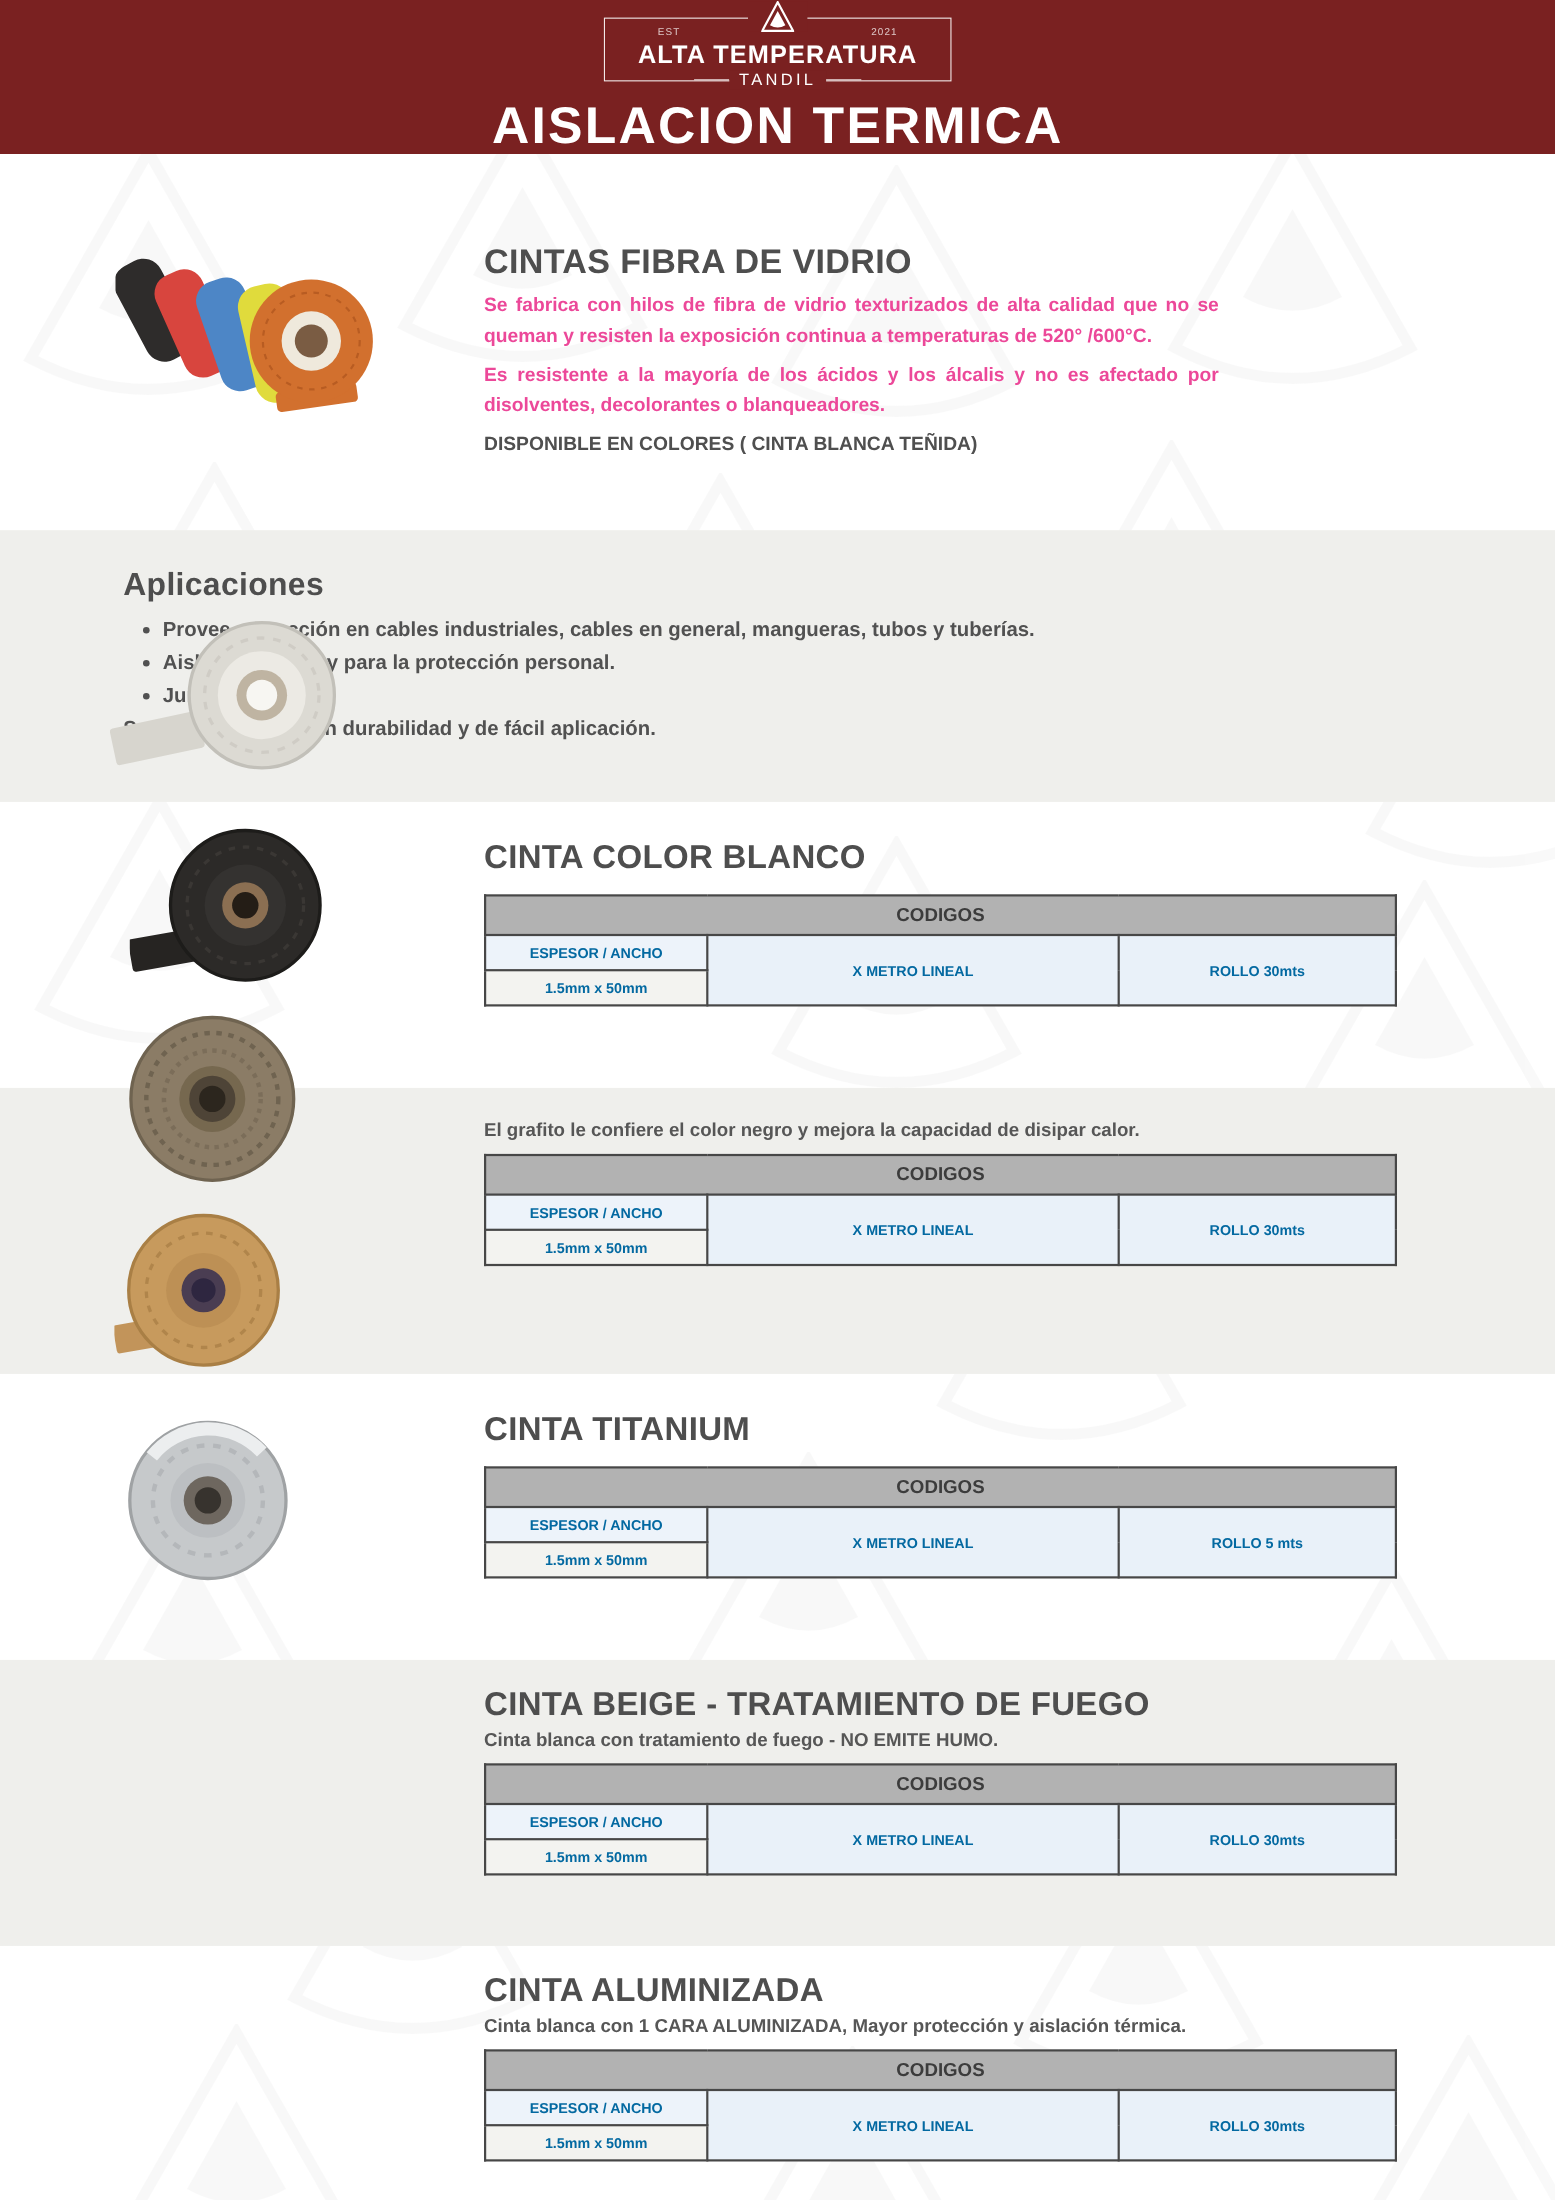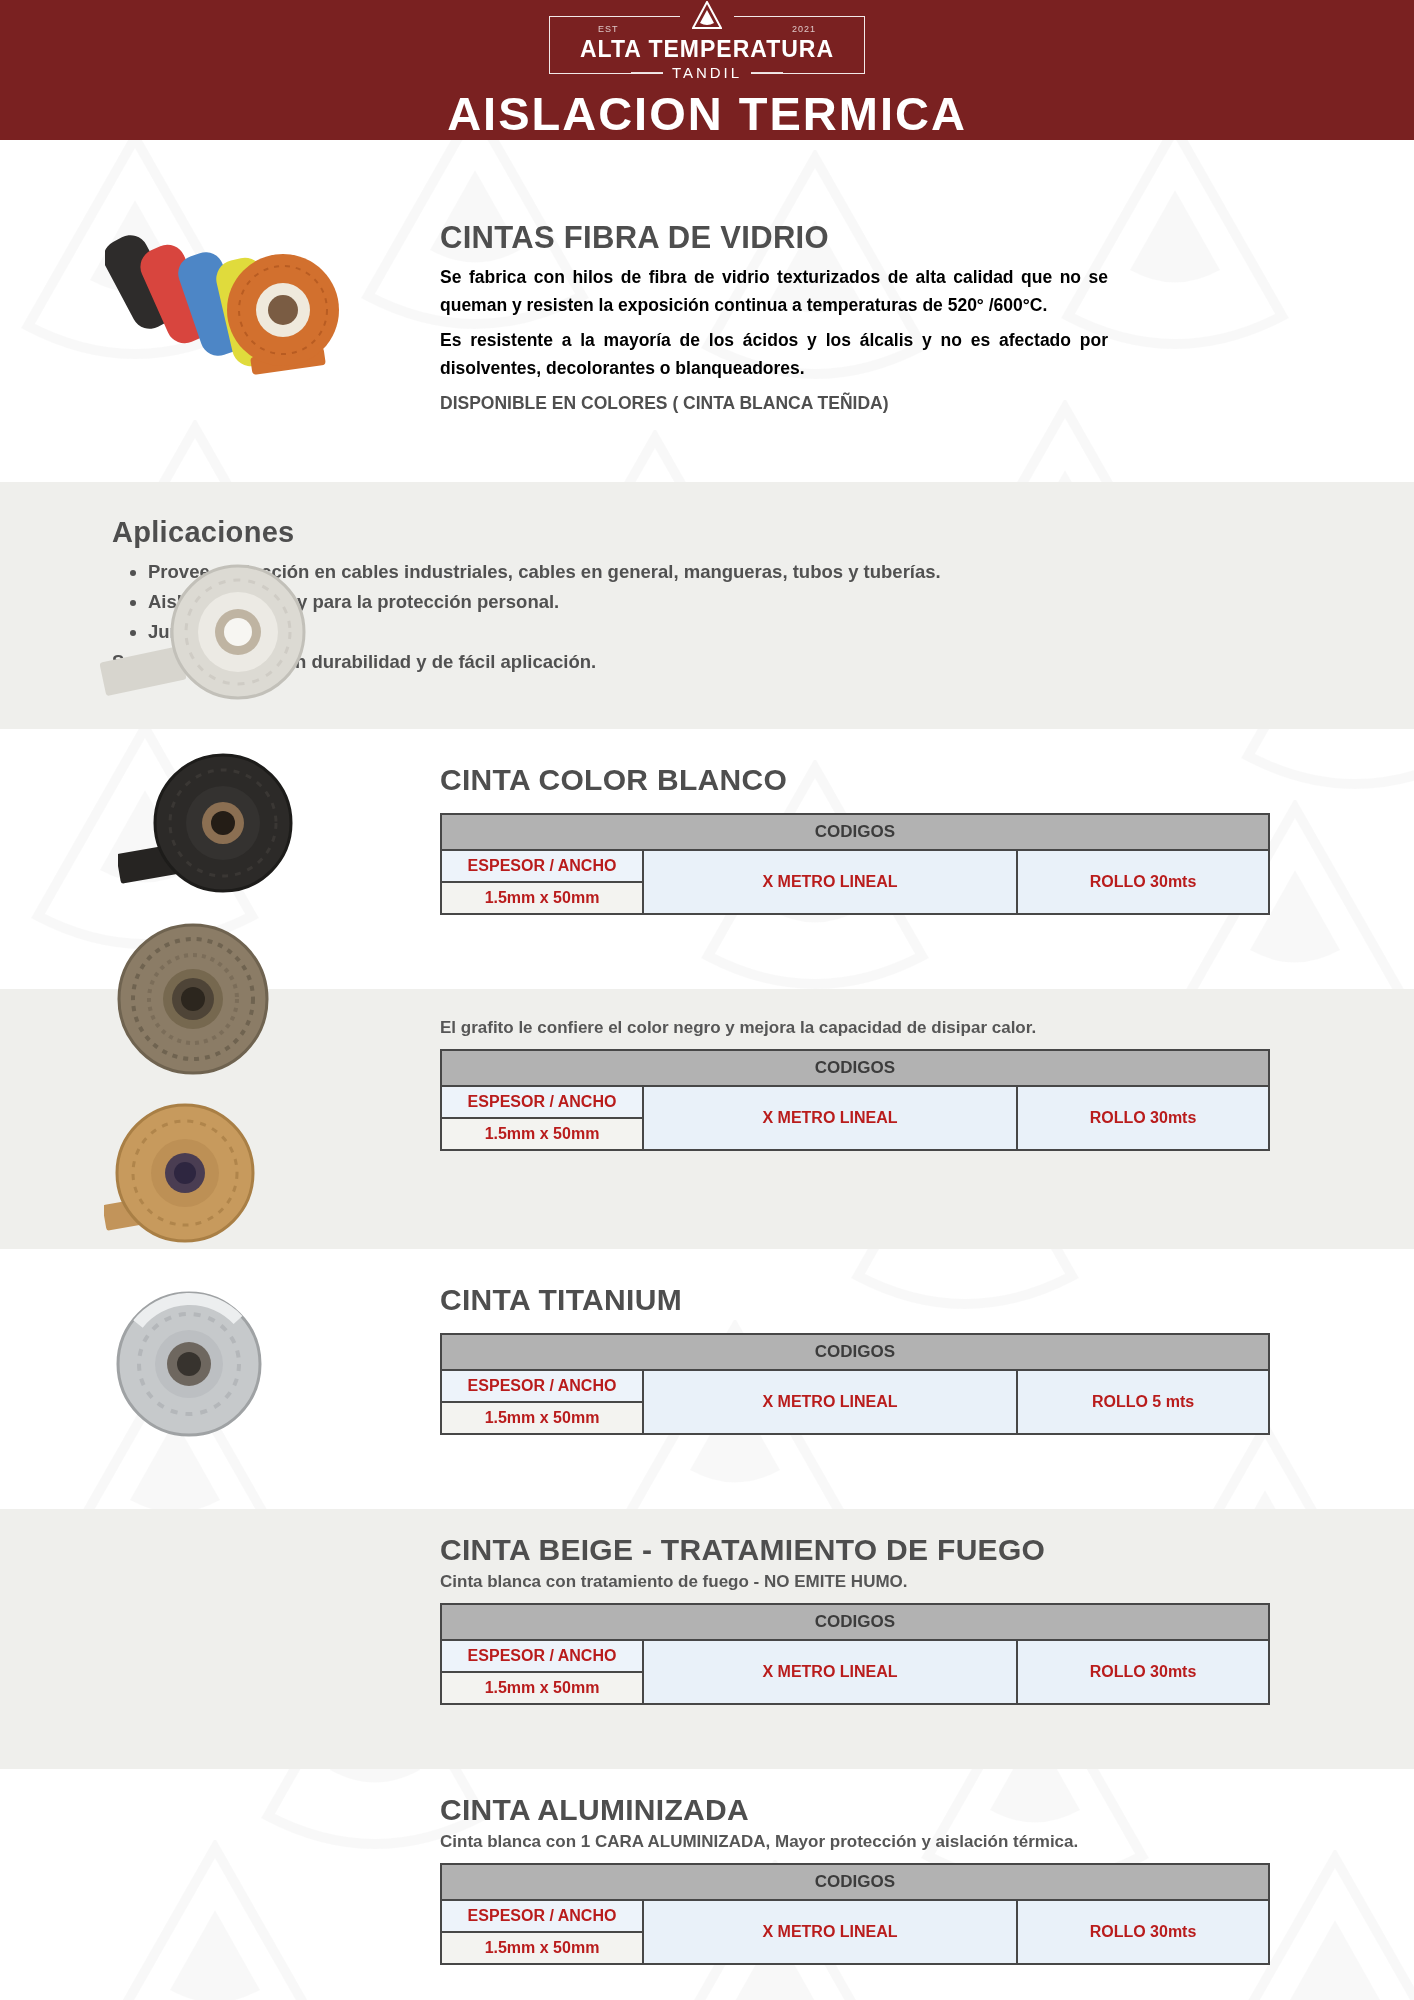--- a/index.html
+++ b/index.html
@@ -44,40 +44,40 @@
   .band.gray { background:#efefec; }
   .band-intro { height:342px; }
   .band-aplicaciones { height:247px; padding:34px 0 0 112px; }
   .band-product { height:260px; }
   .band-footer { height:140px; }
 
   .content { margin-left:440px; width:830px; }
   .band-intro .content { padding-top:80px; width:668px; }
 
   h2 { margin:0; font-size:31px; color:#4e4e4e; letter-spacing:0.3px; }
-  .band-intro p { margin:7px 0 0; font-size:17.5px; font-weight:bold; color:#000000;
+  .band-intro p { margin:7px 0 0; font-size:17.5px; font-weight:bold; color:#ec4899;
                   line-height:1.6; text-align:justify; }
   .band-intro p.strong { color:#4f4f4f; text-align:left; }
 
   .band-aplicaciones h2 { font-size:29px; margin-bottom:12px; }
   .band-aplicaciones ul { margin:0; padding-left:36px; }
   .band-aplicaciones li { font-size:18.5px; font-weight:bold; color:#515151; margin-bottom:8px; }
   .band-aplicaciones .apps-footer { margin:3px 0 0; font-size:18.5px; font-weight:bold; color:#515151; }
 
   .band-product .content { padding-top:34px; }
   .band-product.has-sub .content { padding-top:24px; }
   .product-title { font-size:30px; }
   .sub { margin:5px 0 0; font-size:17px; font-weight:bold; color:#565656; }
 
   
   .spec-table { border-collapse:collapse; width:830px; margin-top:16px; }
   .has-sub .spec-table { margin-top:11px; }
   .spec-table td {
     border:2px solid #474747; text-align:center; vertical-align:middle;
-    font-weight:bold; color:#b91c1c; font-size:16px; padding:0;
+    font-weight:bold; color:#0369a1; font-size:13px; padding:0;
   }
   .spec-table .row-codes td { background:#b2b2b2; height:34px; color:#3c3c3c; font-size:17px; }
   .spec-table td.c1h { background:#edf3fa; height:30px; width:200px; }
   .spec-table td.c1v { background:#f3f3f0; height:30px; }
   .spec-table td.c2  { background:#e9f1f9; width:372px; }
   .spec-table td.c3  { background:#e9f1f9; }
 
   
   .photos { position:absolute; top:0; left:0; width:0; height:0; }
   .photo { position:absolute; }

